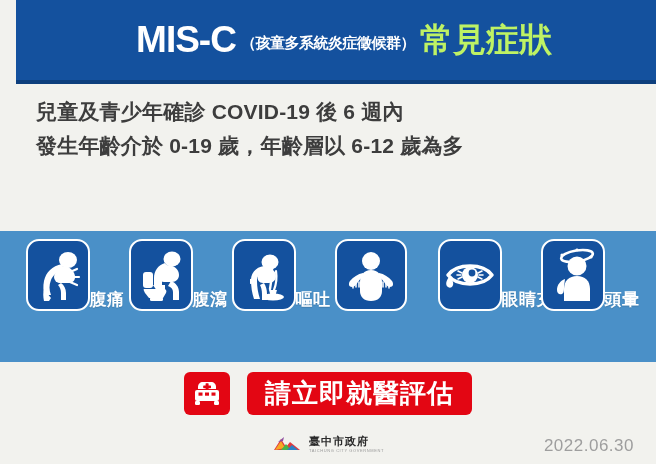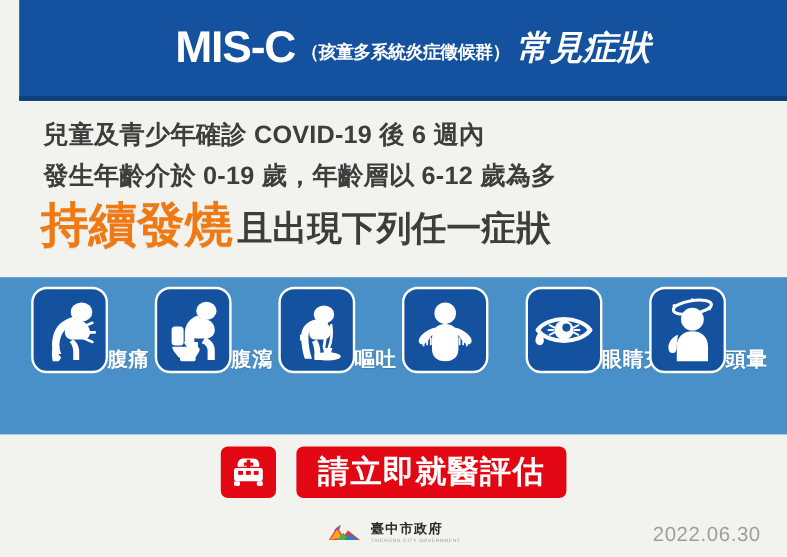--- a/index.html
+++ b/index.html
@@ -53,26 +53,25 @@
   }
   .title-paren {
     color: #ffffff;
     font-size: 15px;
     font-weight: bold;
     margin: 0 2px 0 5px;
     letter-spacing: -0.5px;
     padding-top: 6px;
   }
   .title-tail {
-    color: #ffffff;
-    font-size: 28px;
+    color: #bef264;
+    font-size: 33px;
     font-weight: bold;
     letter-spacing: 0px;
     margin-left: 3px;
-    font-style: italic;
   }
 
   
   .subtitle-block {
     position: absolute;
     left: 0; top: 88px;
     width: 656px;
     height: 140px;
   }
   .sub-line {
@@ -254,24 +253,20 @@
       <span class="title-main">MIS-C</span>
       <span class="title-paren">（孩童多系統炎症徵候群）</span>
       <span class="title-tail">常見症狀</span>
     </div>
     <div class="header-underline"></div>
   </div>
 
   <div class="subtitle-block">
     <div class="sub-line sub-line-1">兒童及青少年確診 COVID-19 後 6 週內</div>
     <div class="sub-line sub-line-2">發生年齡介於 0-19 歲，年齡層以 6-12 歲為多</div>
-    <div class="fever-row">
-      <span class="fever-strong">持續發燒</span>
-      <span class="fever-rest">且出現下列任一症狀</span>
-    </div>
   </div>
 
   <div class="symptom-panel">
     <div class="symptom-grid">
 
       <div class="symptom-cell">
         <div class="symptom-tile">
           <svg width="60" height="60" viewBox="0 0 60 60">
             <g fill="#ffffff">
               <ellipse cx="40" cy="15" rx="9" ry="8"></ellipse>

